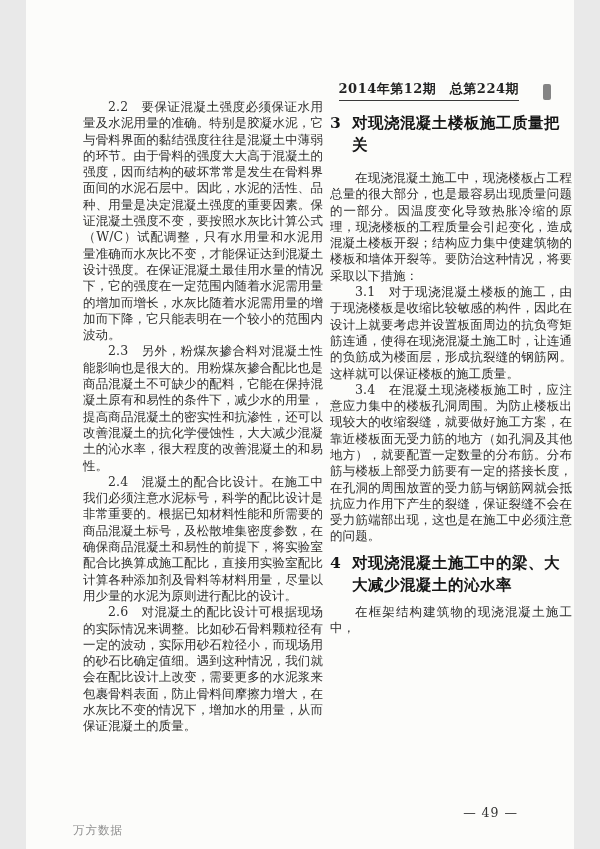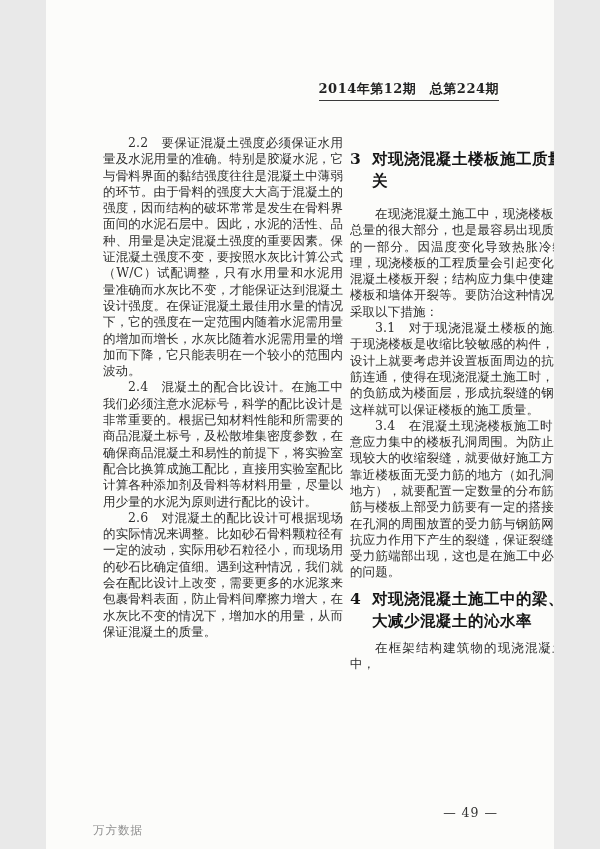--- a/index.html
+++ b/index.html
@@ -1,19 +1,19 @@
 <!DOCTYPE html>
 <html><head>
 <meta charset="utf-8">
 <style>
   * { margin: 0; padding: 0; box-sizing: border-box; }
   html, body { background: #e9e9e9; }
   .page {
     position: relative;
-    width: 508px;
+    width: 548px;
     height: 849px;
     margin: 0 auto;
     background: #fcfcfa;
     overflow: hidden;
     font-family: "DejaVu Serif", "Liberation Serif", serif;
     color: #2e2e2e;
   }
   
   .issue-line {
     position: absolute;
@@ -27,21 +27,20 @@
     padding-bottom: 2px;
     white-space: nowrap;
   }
   
   .col {
     position: absolute;
     font-size: 12.5px;
     line-height: 16.3px;
     text-align: justify;
     letter-spacing: 0.1px;
-    margin-top: 36px;
   }
   .col p { text-indent: 2em; margin: 0; }
   .left-col  { left: 57px;  top: 99px;  width: 240px; }
   .right-col { left: 304px; top: 112px; width: 242px; }
 
   .sec-heading {
     display: flex;
     font-size: 15.5px;
     font-weight: 700;
     color: #151515;
@@ -100,20 +99,21 @@
 <body>
 
 <div class="page">
 
   <div class="issue-line">2014年第12期　总第224期</div>
 
   <div class="smudge"></div>
 
   <div class="col left-col">
     <p>2.2　要保证混凝土强度必须保证水用量及水泥用量的准确。特别是胶凝水泥，它与骨料界面的黏结强度往往是混凝土中薄弱的环节。由于骨料的强度大大高于混凝土的强度，因而结构的破坏常常是发生在骨料界面间的水泥石层中。因此，水泥的活性、品种、用量是决定混凝土强度的重要因素。保证混凝土强度不变，要按照水灰比计算公式（W/C）试配调整，只有水用量和水泥用量准确而水灰比不变，才能保证达到混凝土设计强度。在保证混凝土最佳用水量的情况下，它的强度在一定范围内随着水泥需用量的增加而增长，水灰比随着水泥需用量的增加而下降，它只能表明在一个较小的范围内波动。</p>
+    <p>2.3　另外，粉煤灰掺合料对混凝土性能影响也是很大的。用粉煤灰掺合配比也是商品混凝土不可缺少的配料，它能在保持混凝土原有和易性的条件下，减少水的用量，提高商品混凝土的密实性和抗渗性，还可以改善混凝土的抗化学侵蚀性，大大减少混凝土的沁水率，很大程度的改善混凝土的和易性。</p>
     <p>2.4　混凝土的配合比设计。在施工中我们必须注意水泥标号，科学的配比设计是非常重要的。根据已知材料性能和所需要的商品混凝土标号，及松散堆集密度参数，在确保商品混凝土和易性的前提下，将实验室配合比换算成施工配比，直接用实验室配比计算各种添加剂及骨料等材料用量，尽量以用少量的水泥为原则进行配比的设计。</p>
     <p>2.6　对混凝土的配比设计可根据现场的实际情况来调整。比如砂石骨料颗粒径有一定的波动，实际用砂石粒径小，而现场用的砂石比确定值细。遇到这种情况，我们就会在配比设计上改变，需要更多的水泥浆来包裹骨料表面，防止骨料间摩擦力增大，在水灰比不变的情况下，增加水的用量，从而保证混凝土的质量。</p>
   </div>
 
   <div class="col right-col">
 
     <div class="sec-heading heading-3">
       <span class="sec-num">3</span>
       <span class="sec-title">对现浇混凝土楼板施工质量把关</span>
     </div>

